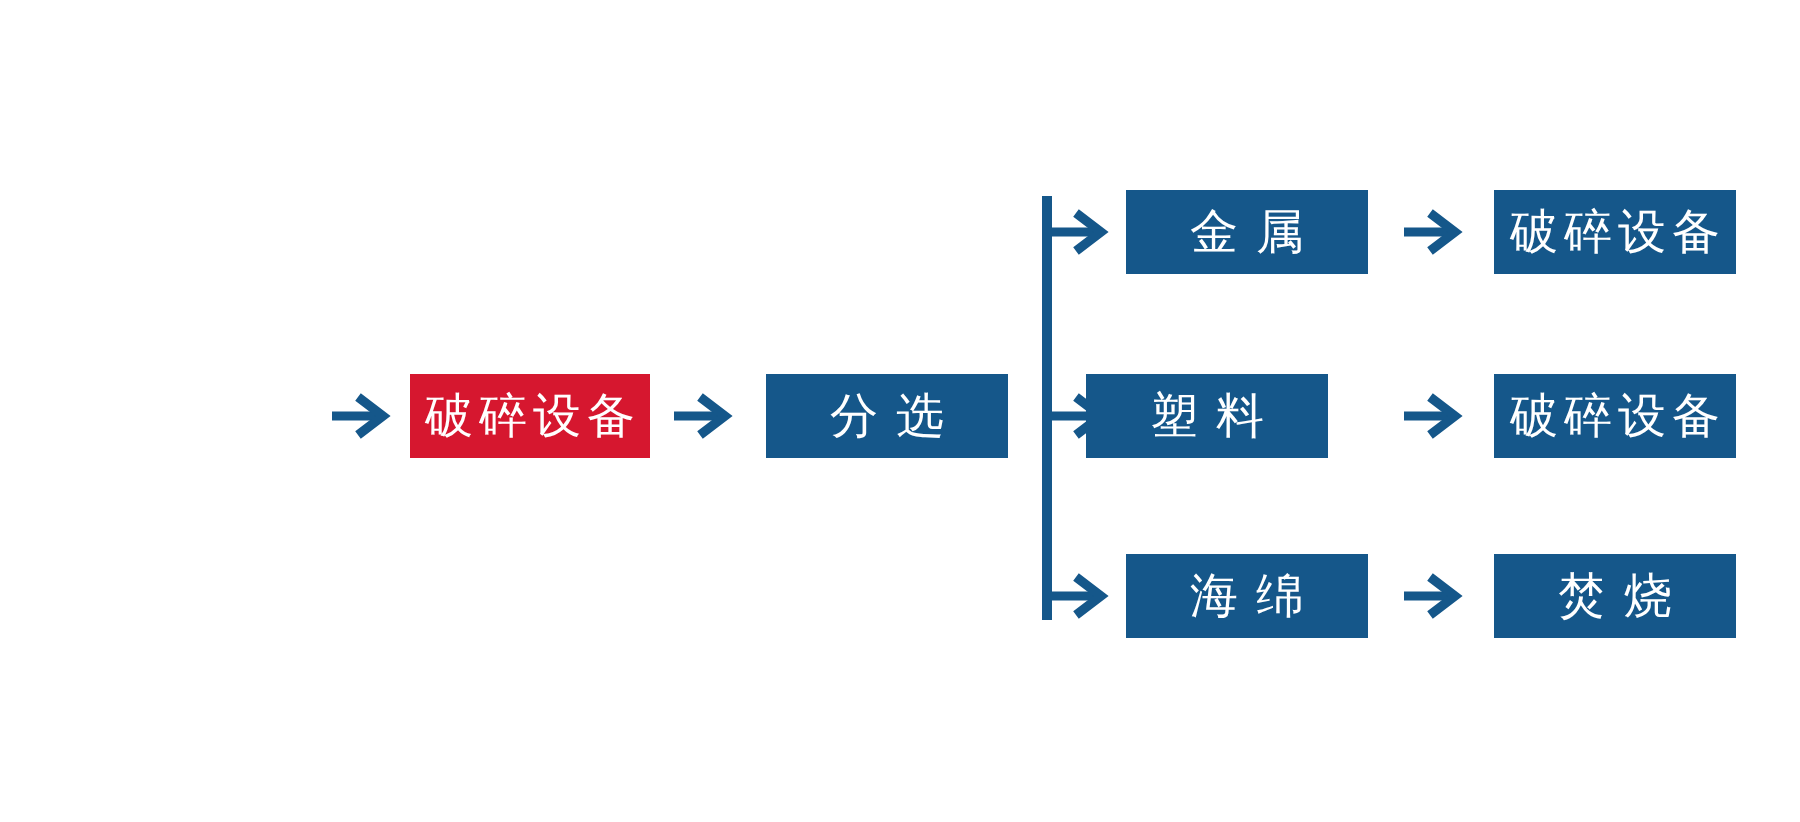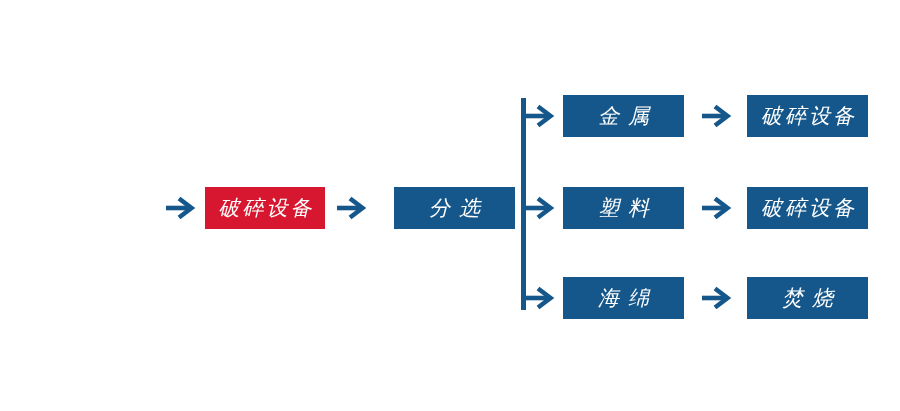--- a/index.html
+++ b/index.html
@@ -15,24 +15,23 @@
     overflow: hidden;
   }
   .node {
     position: absolute;
     width: 121px;
     height: 42px;
     display: flex;
     align-items: center;
     justify-content: center;
     color: var(--label-text, #FFFFFF);
-    font-size: 21px;
+    font-size: 24px;
     line-height: 1;
     white-space: nowrap;
-    font-style: italic;
   }
   .node.blue { background: var(--node-blue, #15578A); }
   .node.red  { background: var(--highlight-red, #D6172F); justify-content: center; }
   
   .sp2 { letter-spacing: 9px; text-indent: 9px; }
   .sp4 { letter-spacing: 3px; text-indent: 3px; }
   .arrow {
     position: absolute;
     width: 32px;
     height: 26px;
@@ -60,21 +59,21 @@
 
   <div class="node red" style="left:205px; top:187px; width:120px">
     <span class="sp4">破碎设备</span>
   </div>
 
   <svg class="arrow" style="left:336px; top:195px" viewBox="0 0 32 26" aria-hidden="true">
     <path d="M1 13 H23" stroke="currentColor" stroke-width="4.6" fill="none"></path>
     <path d="M14 3.5 L26.5 13 L14 22.5" stroke="currentColor" stroke-width="4.6" fill="none"></path>
   </svg>
 
-  <div class="node blue" style="left:394px; top:187px">
+  <div class="node blue" style="left:383px; top:187px">
     <span class="sp2">分选</span>
   </div>
 
   <div class="vline"></div>
 
   <svg class="arrow" style="left:524px; top:103px" viewBox="0 0 32 26" aria-hidden="true">
     <path d="M1 13 H23" stroke="currentColor" stroke-width="4.6" fill="none"></path>
     <path d="M14 3.5 L26.5 13 L14 22.5" stroke="currentColor" stroke-width="4.6" fill="none"></path>
   </svg>
   <div class="node blue" style="left:563px; top:95px">
@@ -85,21 +84,21 @@
     <path d="M14 3.5 L26.5 13 L14 22.5" stroke="currentColor" stroke-width="4.6" fill="none"></path>
   </svg>
   <div class="node blue" style="left:747px; top:95px">
     <span class="sp4">破碎设备</span>
   </div>
 
   <svg class="arrow" style="left:524px; top:195px" viewBox="0 0 32 26" aria-hidden="true">
     <path d="M1 13 H23" stroke="currentColor" stroke-width="4.6" fill="none"></path>
     <path d="M14 3.5 L26.5 13 L14 22.5" stroke="currentColor" stroke-width="4.6" fill="none"></path>
   </svg>
-  <div class="node blue" style="left:563px; top:187px">
+  <div class="node blue" style="left:543px; top:187px">
     <span class="sp2">塑料</span>
   </div>
   <svg class="arrow" style="left:701px; top:195px" viewBox="0 0 32 26" aria-hidden="true">
     <path d="M1 13 H23" stroke="currentColor" stroke-width="4.6" fill="none"></path>
     <path d="M14 3.5 L26.5 13 L14 22.5" stroke="currentColor" stroke-width="4.6" fill="none"></path>
   </svg>
   <div class="node blue" style="left:747px; top:187px">
     <span class="sp4">破碎设备</span>
   </div>
 

